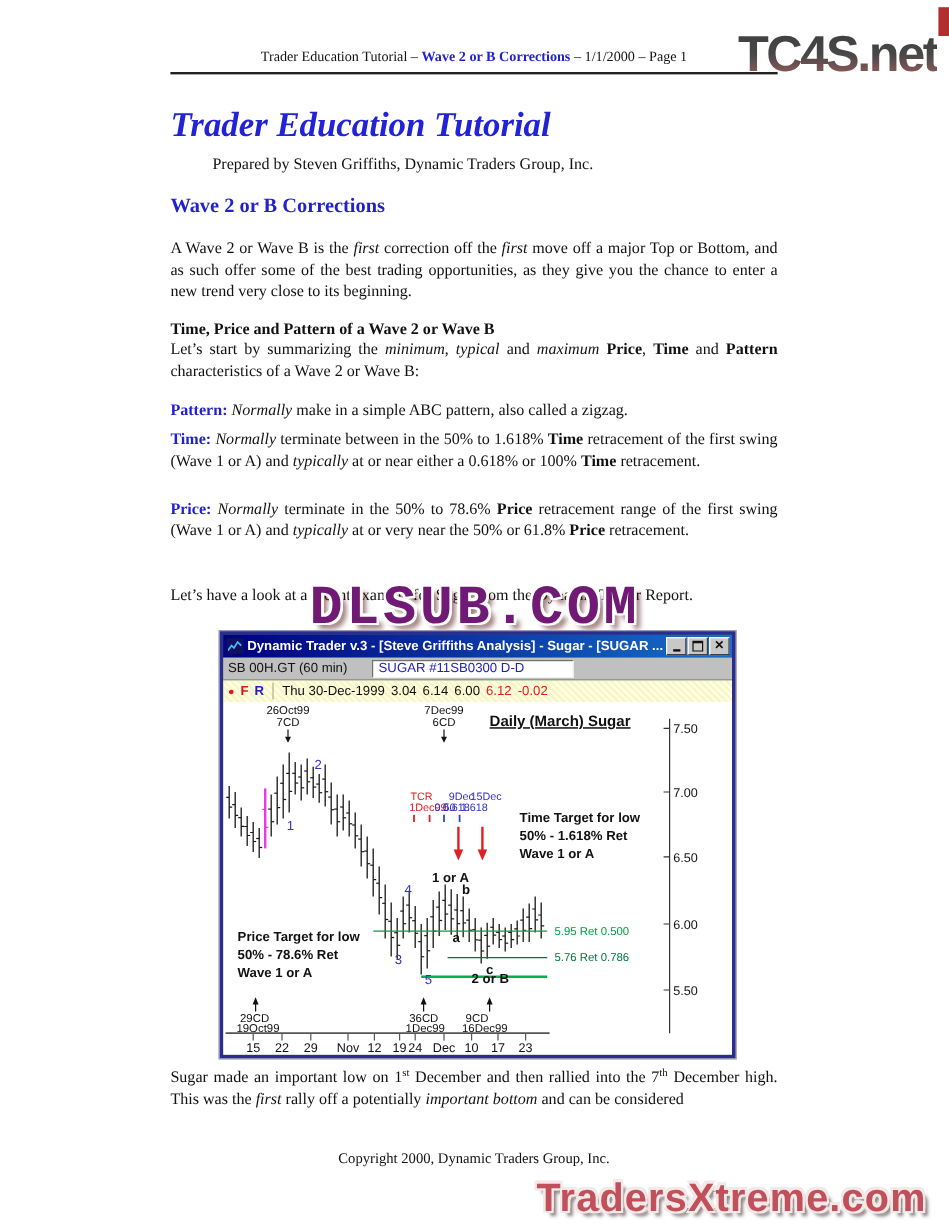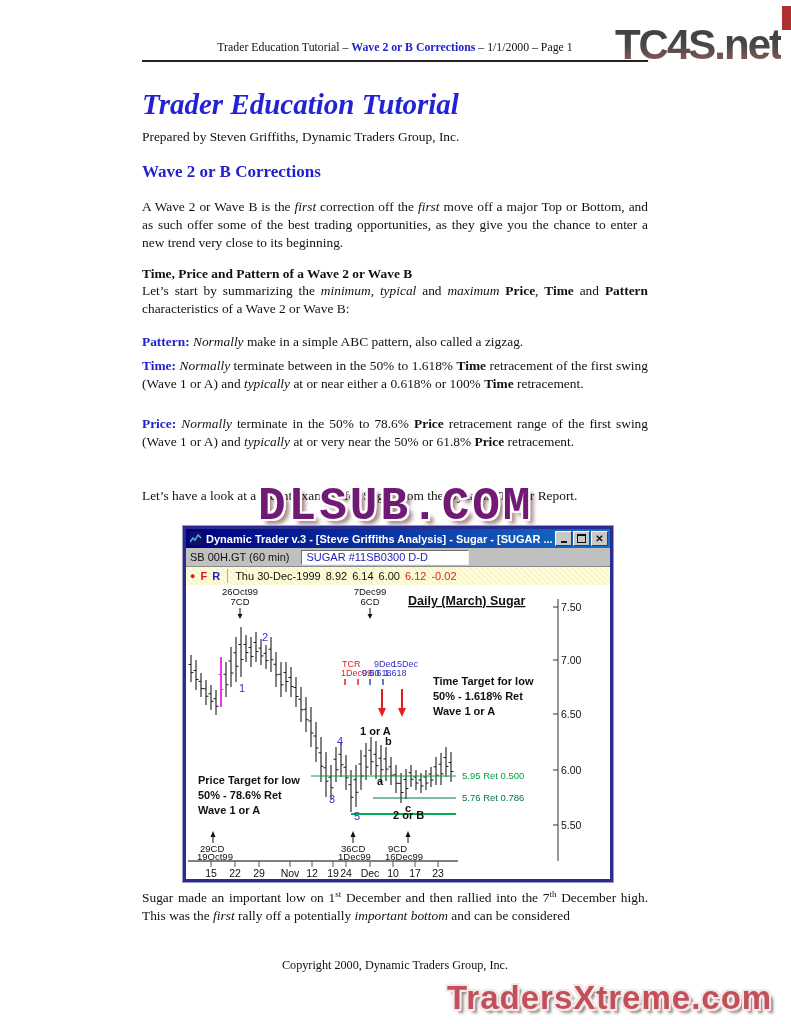--- a/index.html
+++ b/index.html
@@ -12,42 +12,42 @@
   .bluebold{color:#2222cc;font-weight:bold}
   .sup{vertical-align:super;font-size:9px;line-height:0}
   
   .hdrline{top:40px;font-size:11.8px;text-align:center;}
   .hrule{top:60px;height:2px;background:#222;}
   .logo{top:2px;right:10px;font-family:"Liberation Sans",sans-serif;font-weight:bold;font-size:42px;letter-spacing:-2px;
         background:linear-gradient(180deg,#3e3e3e 0%,#474747 50%,#7e5656 78%,#b97c7c 100%);
         -webkit-background-clip:text;background-clip:text;color:transparent;margin-top:19px;}
   .logosliver{top:6px;right:0;width:9px;height:24px;background:#b03030;}
   .doctitle{top:88px;font-size:29px;font-weight:bold;font-style:italic;color:#2323d6;}
-  .byline{top:129px;font-size:13.4px;}
+  .byline{top:129px;font-size:13.4px;margin-left:35px;}
   .sechead{top:162px;font-size:17px;font-weight:bold;color:#2222cc;}
   .h3{font-size:13.4px;font-weight:bold;}
   
   .dlsub{top:481px;left:258px;font-family:Liberation Mono, monospace;font-weight:bold;font-size:46px;letter-spacing:3px;
          color:#701a75;
          text-shadow:-2px -2px 0 #fff,2px -2px 0 #fff,-2px 2px 0 #fff,2px 2px 0 #fff,0 -2px 0 #fff,0 2px 0 #fff,-2px 0 0 #fff,2px 0 0 #fff,5px 5px 4px rgba(80,20,20,.55);}
   .txtreme{top:979px;left:447px;font-family:"Liberation Sans",sans-serif;font-weight:bold;font-size:33px;letter-spacing:1px;
          color:#c2505a;
          text-shadow:-2px -2px 0 #f3e9e9,2px -2px 0 #f3e9e9,-2px 2px 0 #f3e9e9,2px 2px 0 #f3e9e9,0 2px 0 #f3e9e9,0 -2px 0 #f3e9e9,4px 4px 3px rgba(60,40,40,.6);}
   .copyright{top:958px;font-size:12.2px;text-align:center;}
   
   .win{top:526px;left:183px;width:424px;background:#15803d;border:3px solid #2b2b90;outline:1px solid #9a9ab8;font-family:"Liberation Sans",sans-serif;}
   .titlebar{height:19px;background:linear-gradient(90deg,#000080,#1670c8);display:flex;align-items:center;padding:0 2px;}
   .wicon{width:14px;height:13px;background:#101060;margin:0 3px 0 1px;display:inline-flex;align-items:center;justify-content:center;}
   .wtitle{color:#fff;font-size:11px;font-weight:bold;white-space:nowrap;overflow:hidden;flex:1;}
   .wbtns{display:flex;gap:1px;}
   .wb{width:15px;height:13px;background:#c8c8c8;border:1px solid;border-color:#fff #404040 #404040 #fff;font-size:9px;font-weight:bold;color:#111;display:inline-flex;align-items:flex-end;justify-content:center;line-height:10px;}
   .wb.max span{width:7px;height:6px;border:1px solid #111;border-top-width:2px;margin-bottom:2px;}
   .wb.min span{width:6px;height:2px;background:#111;margin-bottom:2px;}
   .wb.close{align-items:center;font-size:10px;}
-  .toolbar{height:18px;background:#c0c0c0;border-bottom:1px solid #8a8a8a;display:flex;align-items:center;font-size:11px;padding:0 4px;gap:12px;}
+  .toolbar{height:18px;background:#c0c0c0;border-bottom:1px solid #8a8a8a;display:flex;align-items:center;font-size:11px;padding:0 4px;gap:21px;}
   .field{background:#fff;border:1px solid;border-color:#707070 #f2f2f2 #f2f2f2 #707070;color:#2222bb;font-size:11px;padding:0 4px;width:158px;height:13px;line-height:13px;display:inline-flex;}
   .quoterow{height:18px;background:#ffffdc;display:flex;align-items:center;font-size:11px;padding:0 4px;gap:5px;background-image:repeating-linear-gradient(45deg,rgba(215,200,140,.18) 0 2px,transparent 2px 4px);}
   .dot{color:#e01818;font-size:9px;}
   .ftog{color:#d01818;font-weight:bold;}
   .rtog{color:#2020c0;font-weight:bold;}
   .qdiv{width:1px;height:14px;background:#b0b090;margin:0 2px;}
   .qtxt{color:#111;}
   .qred{color:#e02020;}
   .chartarea{height:294px;background:#fff;}
   .chartarea svg{display:block;}
@@ -102,21 +102,21 @@
       <span>SUGAR #11</span>
       <span>SB0300 D-D</span>
     </span>
   </div>
   <div class="quoterow">
     <span class="dot">●</span>
     <span class="ftog">F</span>
     <span class="rtog">R</span>
     <span class="qdiv"></span>
     <span class="qtxt">Thu 30-Dec-1999</span>
-    <span class="qtxt">8.92</span>
+    <span class="qtxt">3.04</span>
     <span class="qtxt">6.14</span>
     <span class="qtxt">6.00</span>
     <span class="qred">6.12</span>
     <span class="qred">-0.02</span>
   </div>
   <div class="chartarea">
     <svg id="chart" width="418" height="294" viewBox="0 0 418 294">
         <line x1="372" y1="14" x2="372" y2="276" stroke="#333" stroke-width="1"></line>
         <line x1="367" y1="22" x2="372" y2="22" stroke="#333"></line>
         <text x="375" y="26" fill="#111" font-size="10.5" font-family="&quot;Liberation Sans&quot;,sans-serif" text-anchor="start">7.50</text>

